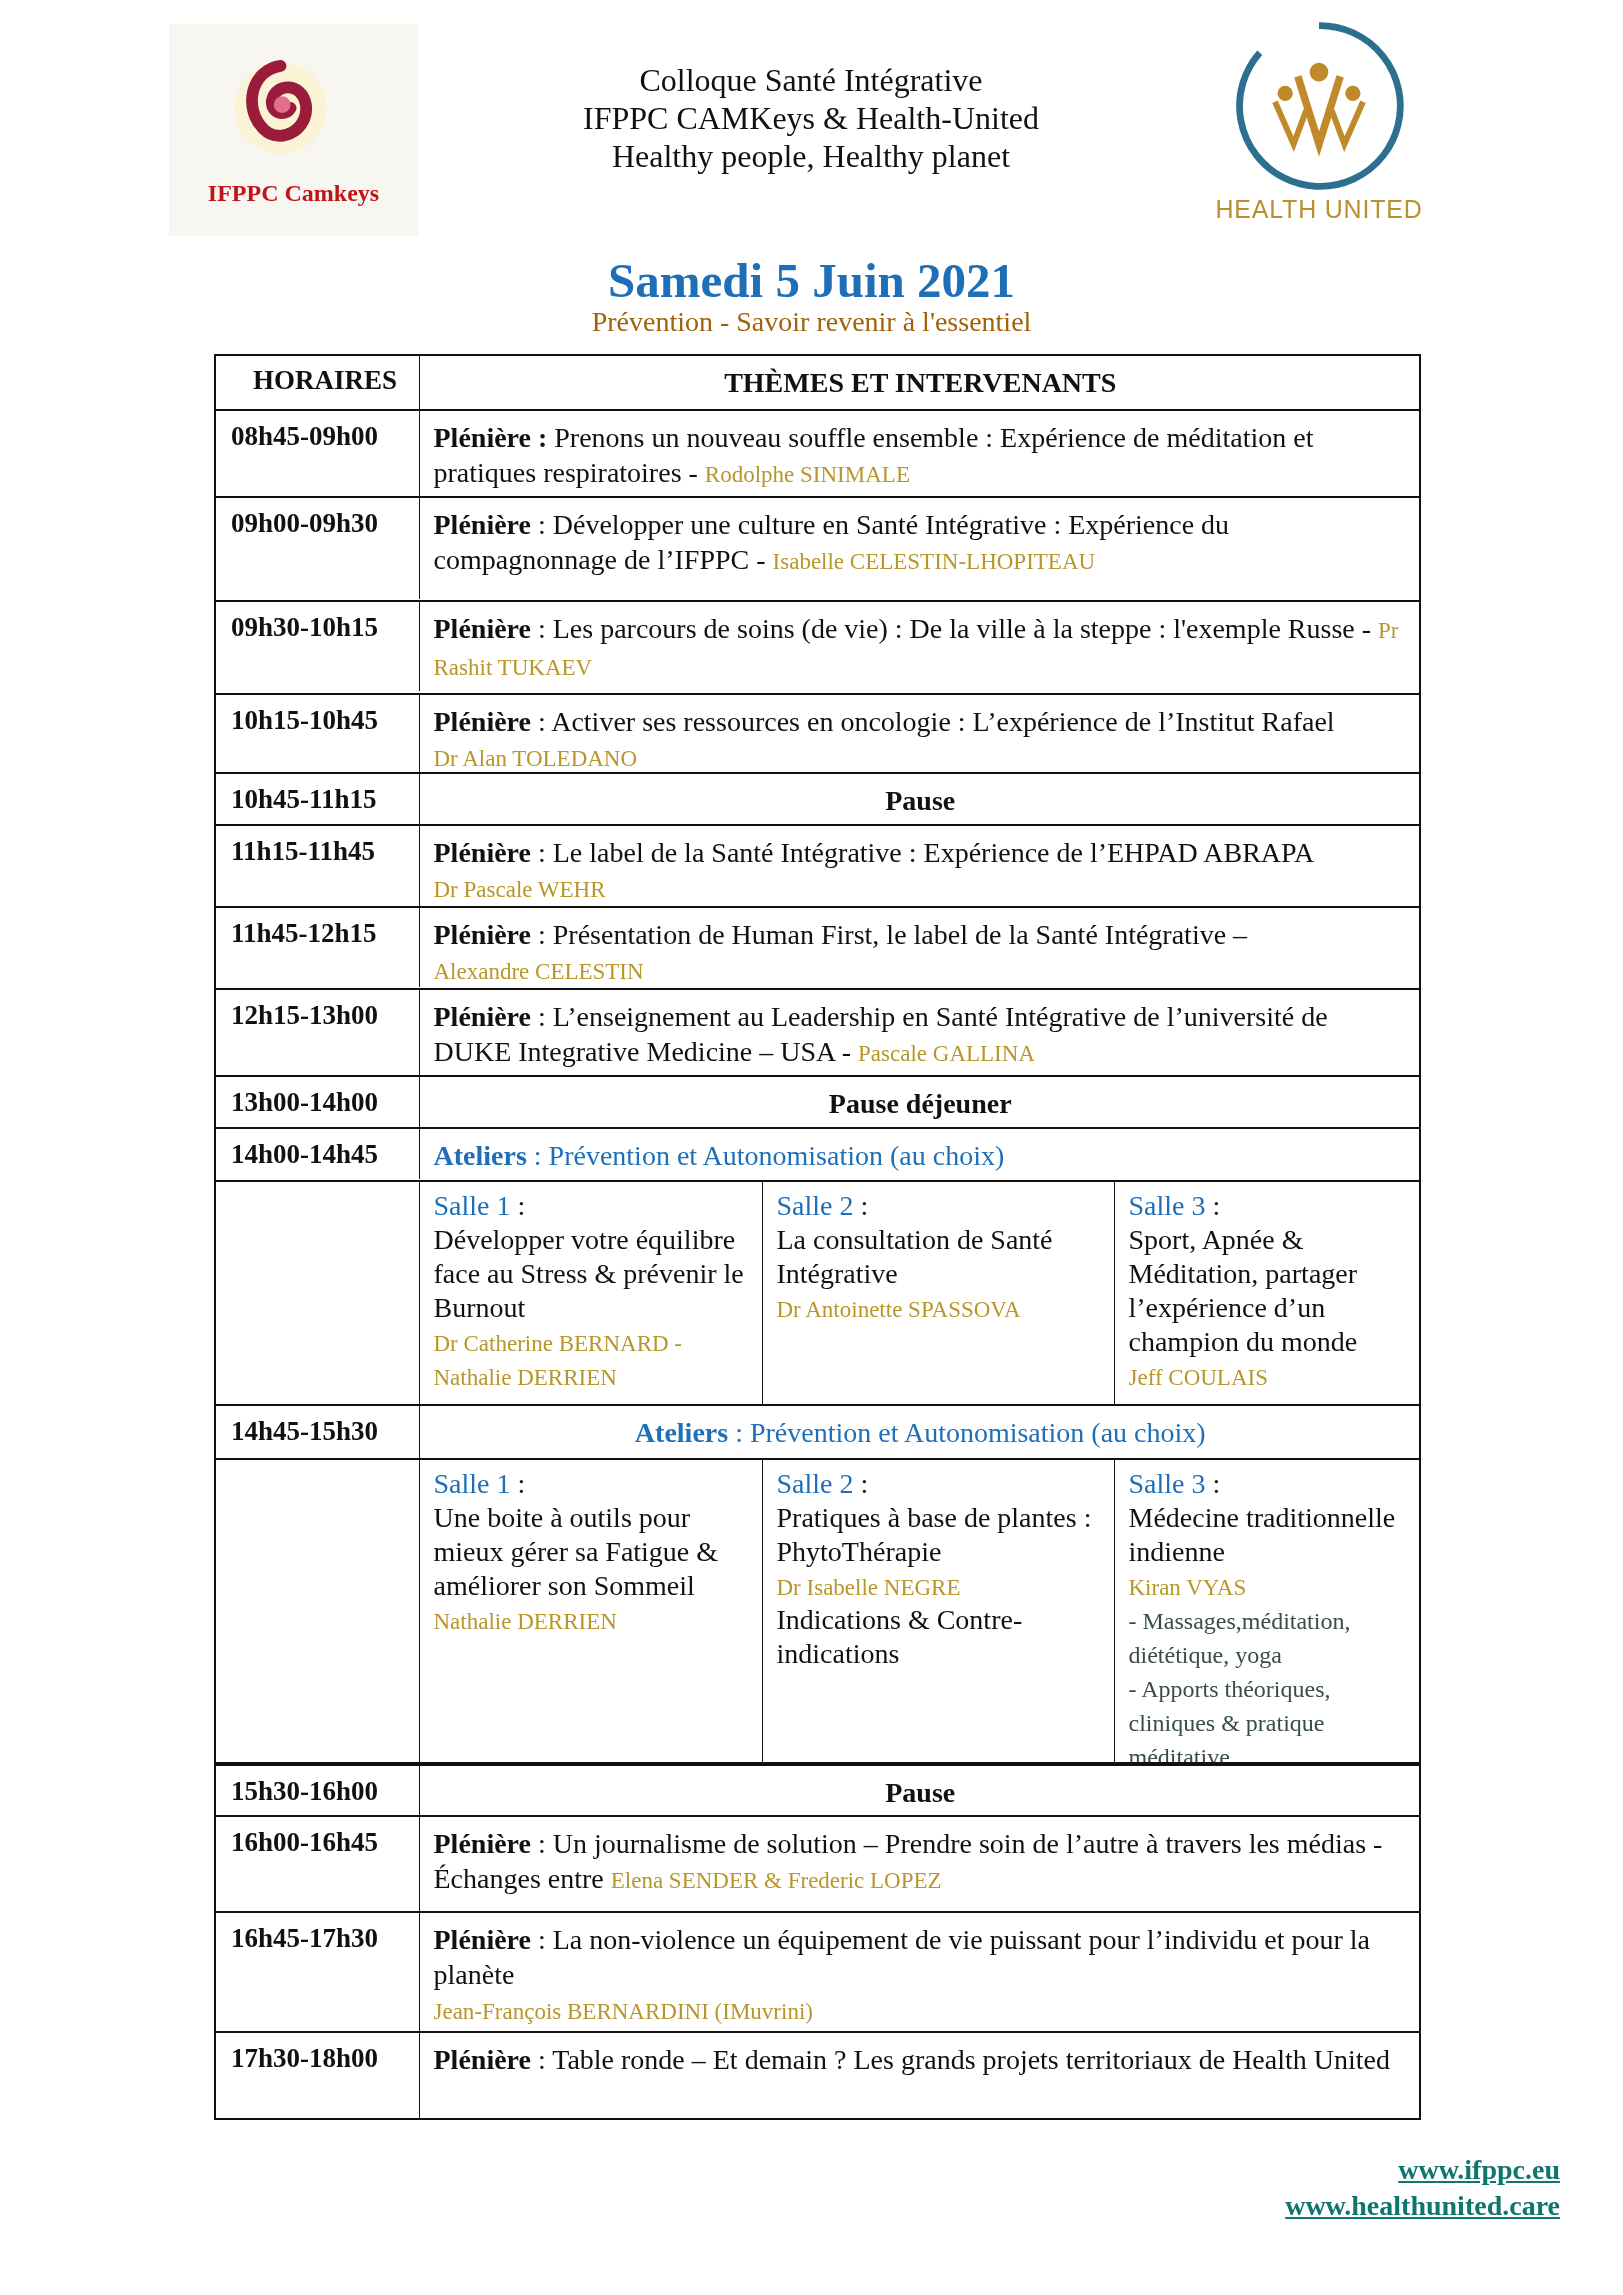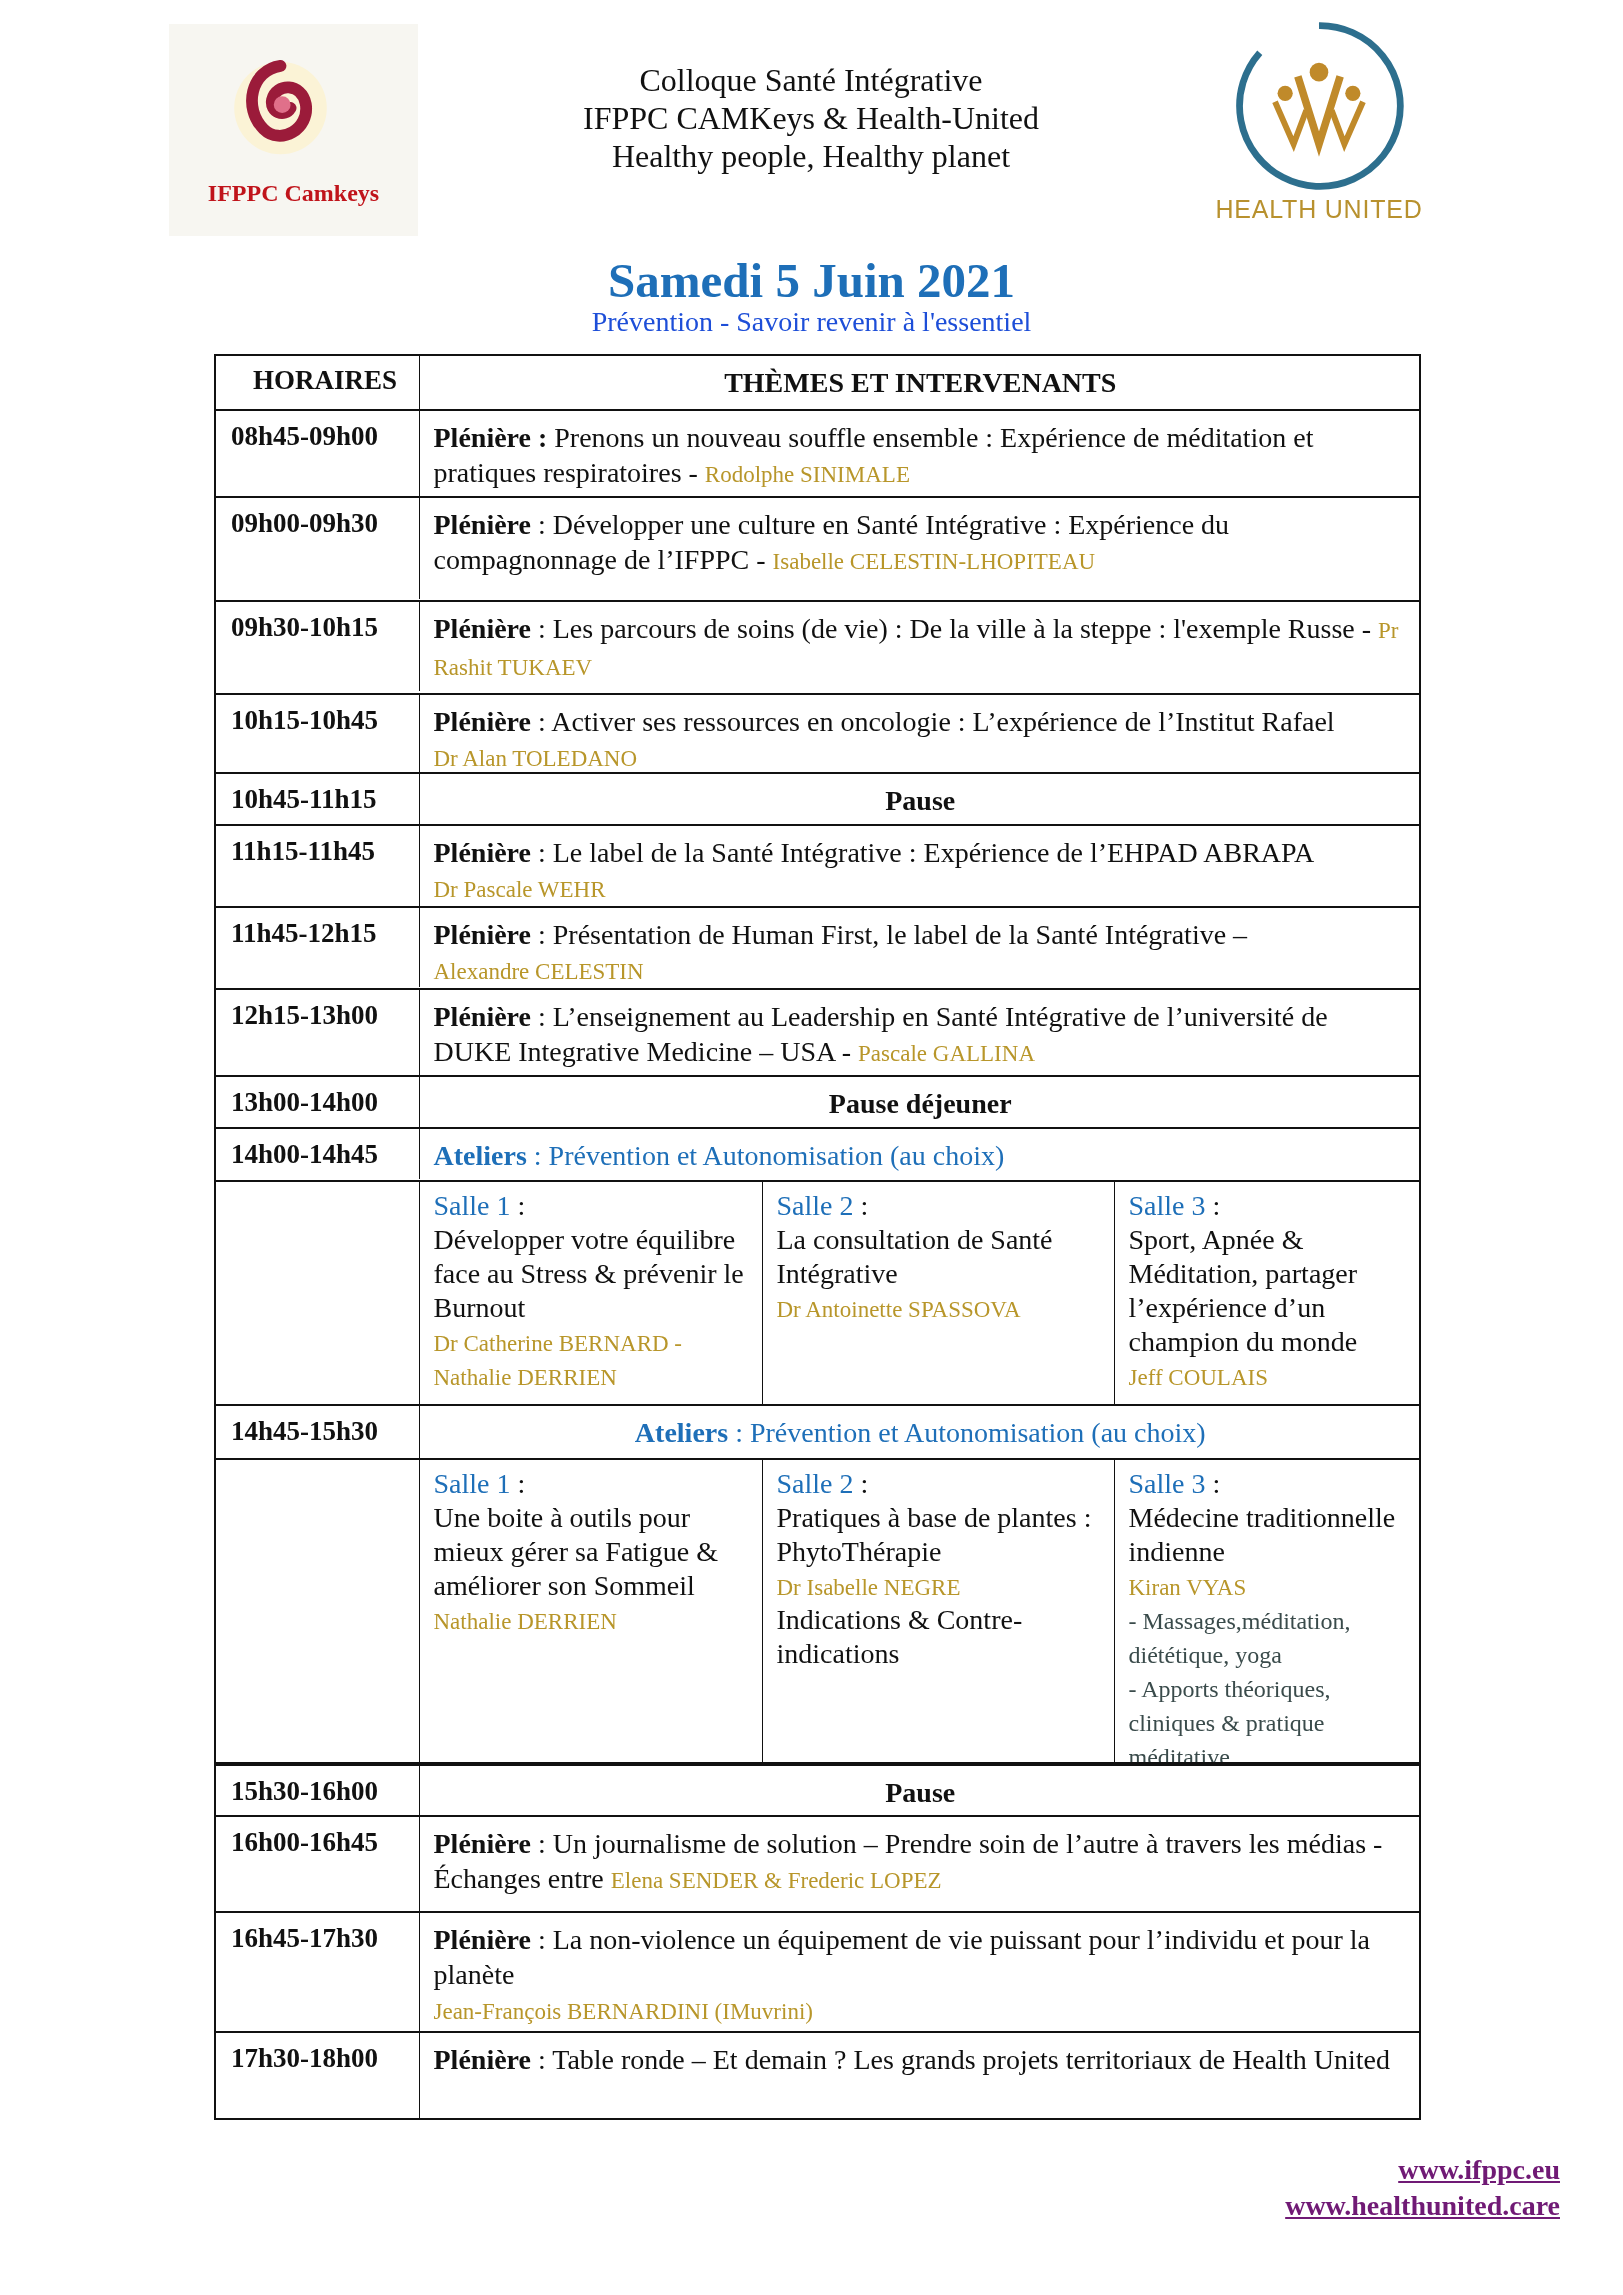--- a/index.html
+++ b/index.html
@@ -5,37 +5,37 @@
   html,body{margin:0;padding:0;background:#fff;}
   body{width:1623px;height:2295px;position:relative;overflow:hidden;font-family:"Liberation Serif","DejaVu Serif",serif;color:#111;}
   .abs{position:absolute;}
   .logo-left{left:169px;top:24px;width:249px;height:212px;background:#f7f6f1;}
   .logo-left .ring{position:absolute;left:61px;top:25px;width:101px;height:118px;}
   .logo-left .name{position:absolute;left:0;width:100%;top:156px;text-align:center;color:#c0141b;font-weight:bold;font-size:24px;}
   .head-lines{left:473px;width:676px;top:61px;text-align:center;font-size:32px;line-height:38px;}
   .logo-right{left:1209px;top:17px;width:220px;height:220px;}
   .logo-right .hu{position:absolute;left:0;width:100%;top:178px;text-align:center;color:#b8912e;font-family:"Liberation Sans",sans-serif;font-weight:normal;font-size:25px;letter-spacing:0.8px;}
   .title{left:0;width:1623px;top:252px;text-align:center;color:#1e6fb8;font-weight:bold;font-size:49px;}
-  .subtitle{left:0;width:1623px;top:306px;text-align:center;color:#1d4ed8;font-size:28px;}
+  .subtitle{left:0;width:1623px;top:306px;text-align:center;color:#a16207;font-size:28px;}
   .tbl{left:214px;top:354px;width:1207px;height:1766px;border:2.5px solid #111;box-sizing:border-box;}
   .row{position:absolute;left:0;width:100%;border-top:2.5px solid #111;box-sizing:border-box;}
   .row:first-child{border-top:none;}
   .time{position:absolute;left:0;top:0;width:204px;height:100%;border-right:1.7px solid #111;box-sizing:border-box;font-weight:bold;font-size:27px;padding:10px 0 0 15px;}
   .content{position:absolute;left:204px;right:0;top:0;height:100%;padding:8.5px 12px 0 13.5px;box-sizing:border-box;font-size:28px;line-height:35px;}
   .hdr .time,.hdr .content{font-weight:bold;text-align:center;padding-top:8.5px;}
   .center{text-align:center;font-weight:bold;}
   .pl{font-weight:bold;}
   .spk{color:#b8962a;font-size:23px;}
   .blue{color:#1e6fb8;}
   .salle{position:absolute;top:0;height:100%;border-right:1.7px solid #111;box-sizing:border-box;padding:6.8px 8.5px 0 13.5px;font-size:28px;line-height:34px;}
   .salle:last-child{border-right:none;}
   .spk-sm{color:#b8962a;font-size:23px;line-height:29px;}
   .dash{color:#3a4b4b;font-size:24px;line-height:30px;}
   .footer{right:63px;top:2152px;text-align:right;color:#b1141b;font-weight:bold;font-size:28px;line-height:36px;}
-  .footer a{color:#701a75;text-decoration:underline;display:block;}
+  .footer a{color:#0f766e;text-decoration:underline;display:block;}
 </style>
 </head>
 <body>
 
 <div class="abs logo-left">
   <svg class="ring" viewBox="0 0 120 140">
     <circle cx="60" cy="70" r="55" fill="#fbf3d6"></circle>
     <path d="M60 20 C25 25 15 70 40 95 C60 115 95 95 90 65 C85 40 55 40 50 60 C47 75 65 82 72 70" fill="none" stroke="#9b1b3a" stroke-width="14" stroke-linecap="round"></path>
     <circle cx="62" cy="66" r="10" fill="#e0708a"></circle>
   </svg>

